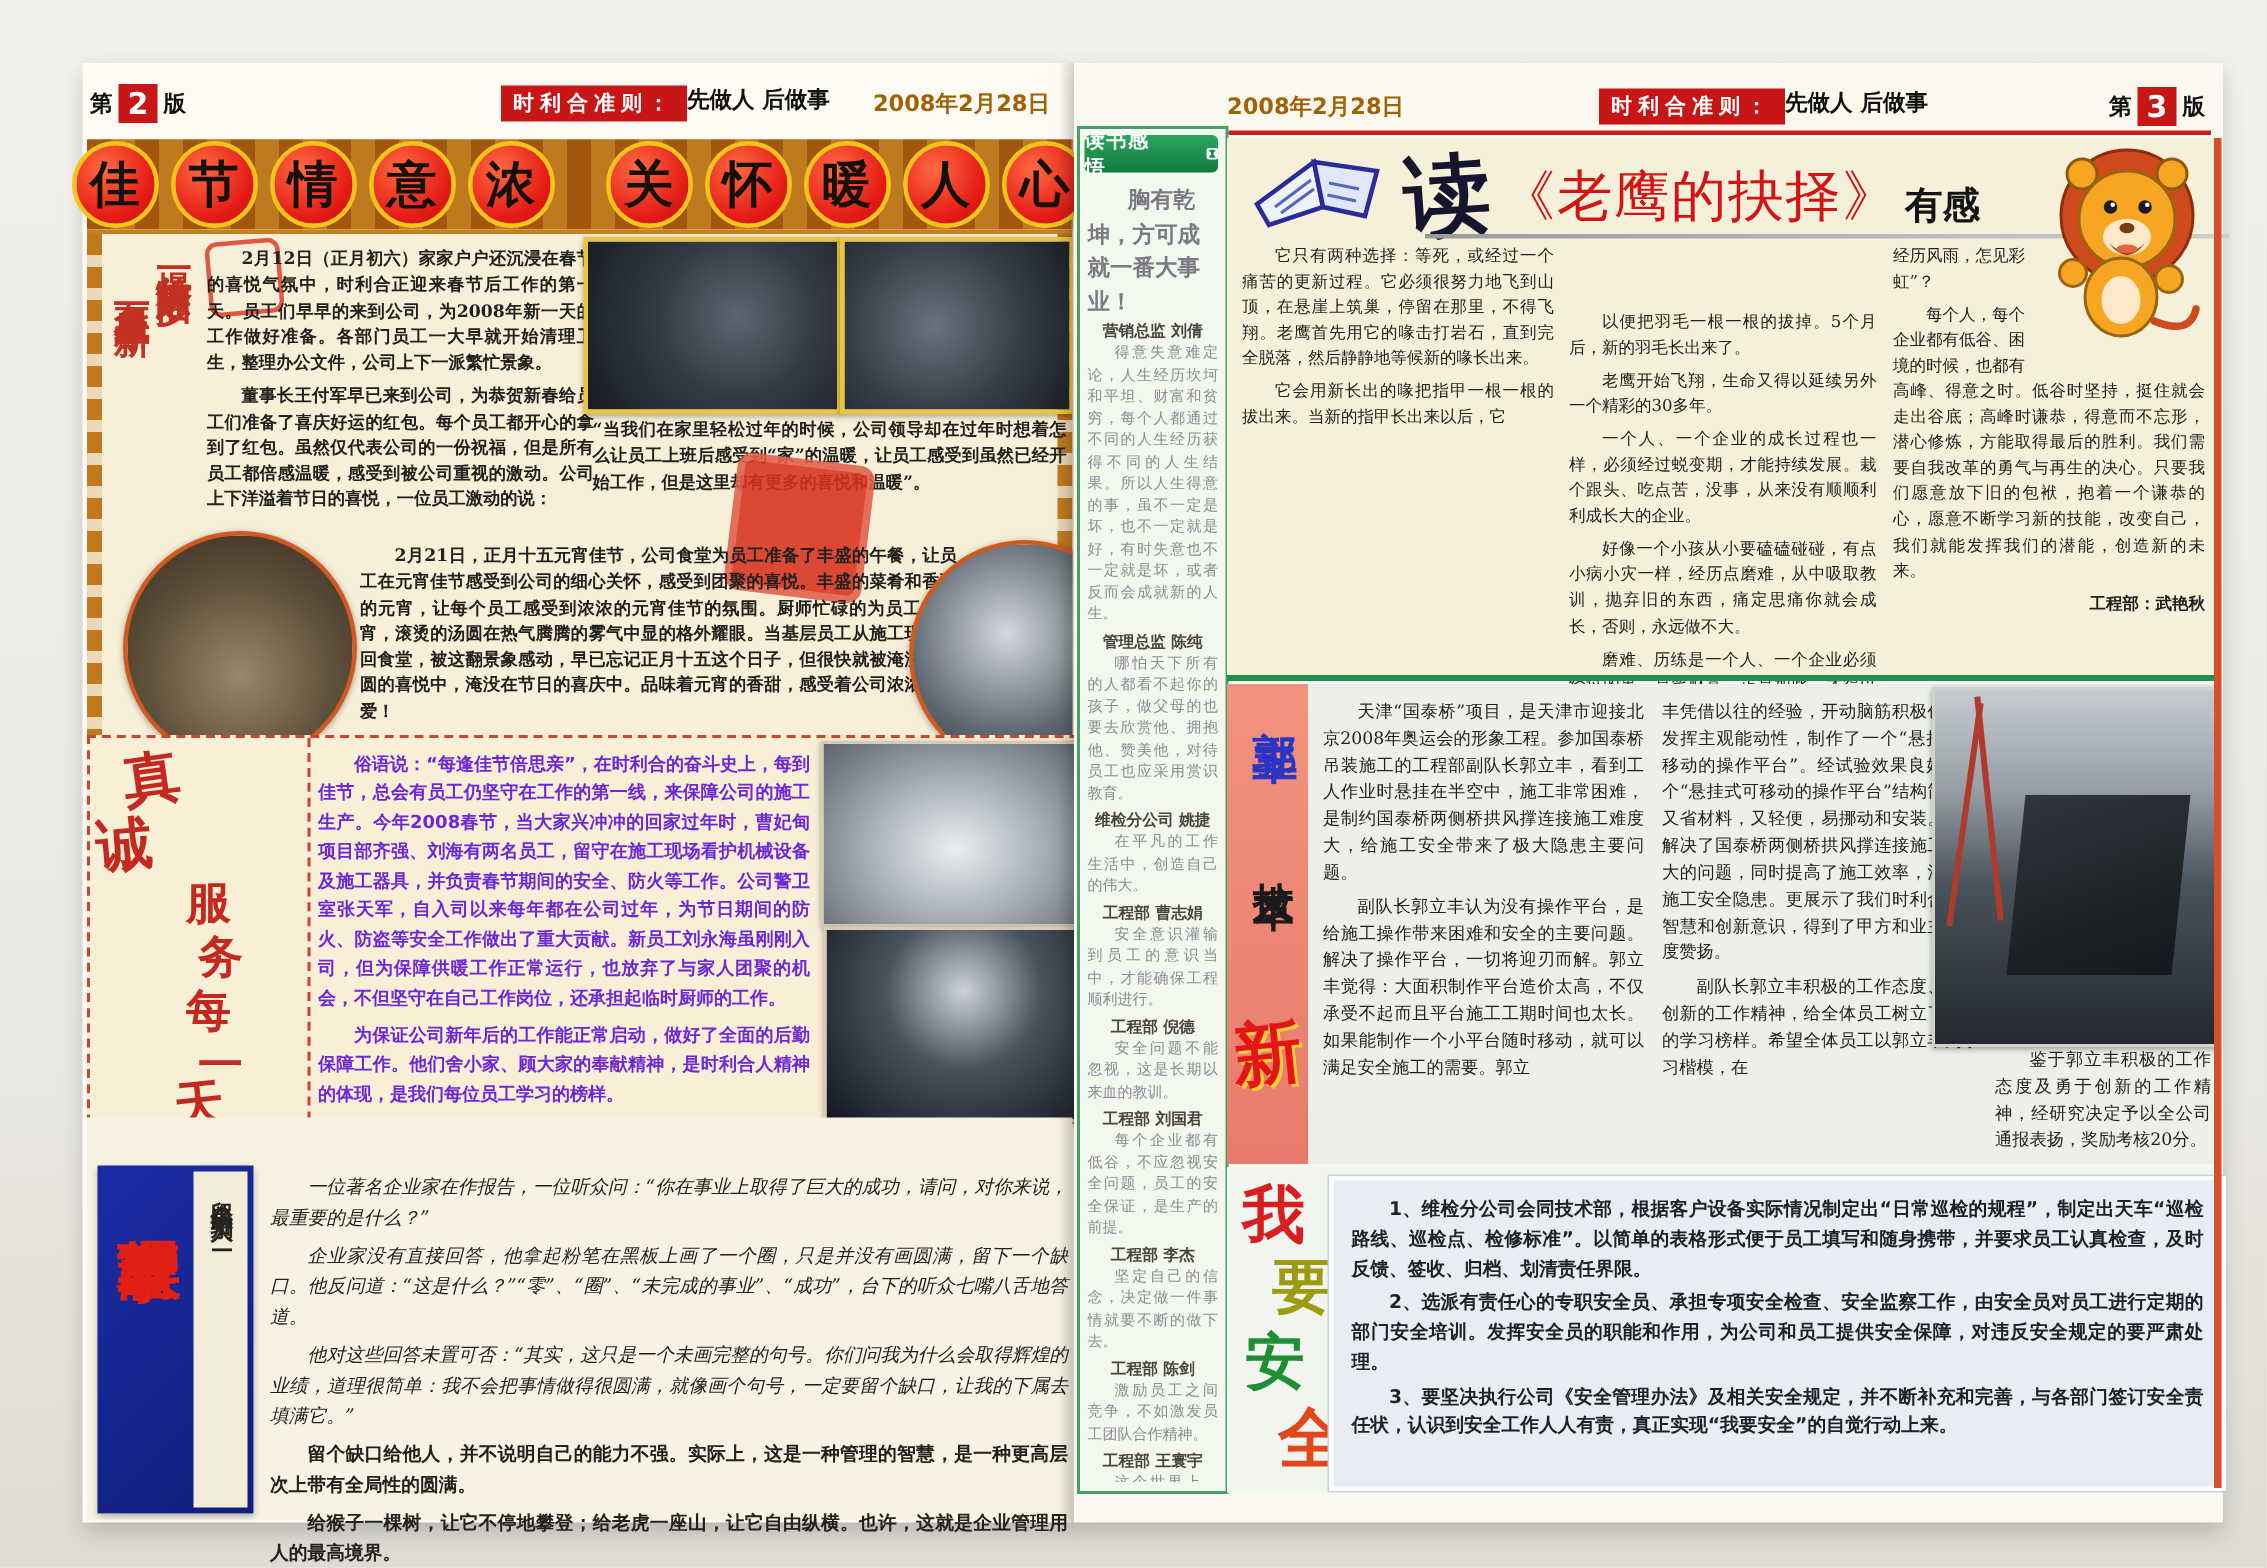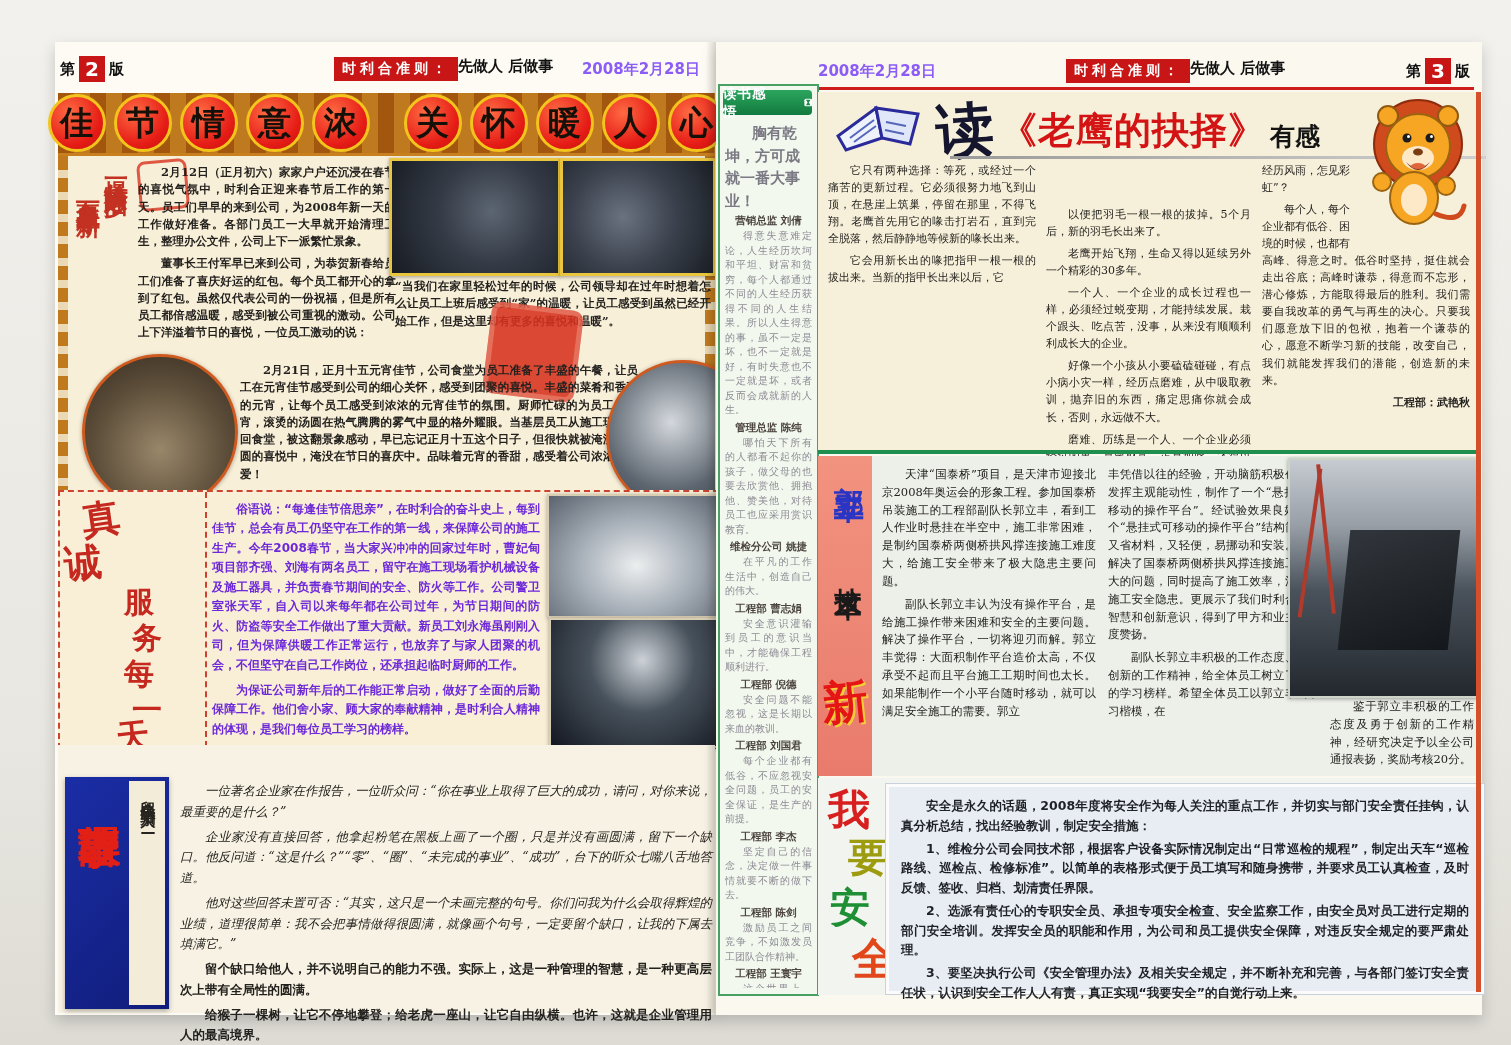--- a/index.html
+++ b/index.html
@@ -6,21 +6,21 @@
   body{width:1511px;height:1045px;background:#e7e5df;font-family:"DejaVu Sans","Liberation Sans",sans-serif;overflow:hidden;}
   .canvas{position:relative;width:1511px;height:1045px;background:linear-gradient(180deg,#f2f1ed 0%,#e9e7e1 70%,#dddbd4 100%);}
   .abs{position:absolute;}
   .page{position:absolute;background:#fdfbf4;box-shadow:0 6px 14px rgba(0,0,0,.18);}
   
   .strip{display:flex;align-items:center;font-size:15px;color:#111;font-weight:bold;}
   .pgnum{display:inline-flex;align-items:center;gap:4px;}
   .numbox{display:inline-block;width:26px;height:26px;background:#c81616;color:#fff;font-size:20px;line-height:26px;text-align:center;font-weight:bold;}
   .motto{display:inline-flex;}
   .mottobox{background:#c81616;color:#fff;padding:3px 8px;font-size:14px;letter-spacing:4px;font-weight:bold;}
-  .datetxt{font-size:15px;font-weight:bold;color:#8b5cf6;}
+  .datetxt{font-size:15px;font-weight:bold;color:#a16207;}
   
   .band{background:repeating-linear-gradient(90deg,#a3570e 0 16px,#bf7a1f 16px 32px),linear-gradient(#b96f1a,#b96f1a);display:flex;align-items:center;justify-content:center;gap:34px;}
   .cgroup{display:flex;gap:8px;}
   .ccirc{width:52px;height:52px;border-radius:50%;background:radial-gradient(circle at 35% 30%,#ff6a42 0%,#e51c16 65%,#c40f0f 100%);border:3px solid #f2c41c;display:flex;align-items:center;justify-content:center;font-size:33px;font-weight:bold;color:#151008;font-family:"DejaVu Serif","Liberation Serif",serif;}
   
   .frame{background:#f8efd8;border-top:3px solid #c8801e;border-bottom:3px solid #c8801e;overflow:hidden;}
   .sidepat{background:repeating-linear-gradient(180deg,#c07a1d 0 14px,#ead9b4 14px 22px);}
   .bodytxt{font-family:"DejaVu Serif","Liberation Serif",serif;color:#23211e;text-align:justify;}
   .bodytxt p{margin:0 0 5px 0;text-indent:2em;}
   .vtext{writing-mode:vertical-rl;text-orientation:upright;}
@@ -46,21 +46,21 @@
   .boldp{font-weight:bold;font-style:normal;}
   
   .readcol{background:#f2f8ee;border:2px solid #49a065;}
   .readhead{background:linear-gradient(#2ba65e,#127a3f);border-radius:4px;color:#fff;font-weight:bold;font-size:13.5px;display:flex;align-items:center;justify-content:center;gap:4px;letter-spacing:1px;}
   .r-entry{margin-bottom:3px;}
   .r-name{font-weight:bold;color:#4c4440;font-size:10.5px;text-align:center;margin:2px 0 1px 0;}
   .r-text{color:#8d8a94;font-size:10px;line-height:1.45;text-indent:1.8em;text-align:justify;font-family:Liberation Serif, serif;}
   .r-intro{color:#7b7a84;font-size:15px;line-height:1.5;text-indent:1.8em;font-weight:bold;}
   
   .eagle{background:#f6f0da;}
-  .etitle-red{font-family:"DejaVu Serif","Liberation Serif",serif;font-weight:bold;color:#d41414;font-size:37px;letter-spacing:1px;}
+  .etitle-red{font-family:"DejaVu Serif","Liberation Serif",serif;font-weight:normal;color:#d41414;font-size:37px;letter-spacing:1px;}
   .etitle-tail{font-weight:bold;color:#141414;font-size:25px;}
   .du{font-family:"DejaVu Serif","Liberation Serif",serif;font-weight:bold;color:#15152e;font-size:58px;transform:rotate(-4deg);}
   .ecol{font-size:11px;line-height:1.55;}
   .greenrule{background:#1f8f4f;}
   .esig{font-weight:bold;text-align:right;margin-top:6px;text-indent:0;}
   
   .guo{background:#edf0e9;}
   .pinkbar{background:linear-gradient(180deg,#f2937f,#e97b6c);}
   .guoname{color:#2a35c4;font-size:30px;font-weight:bold;font-family:"DejaVu Serif","Liberation Serif",serif;letter-spacing:3px;}
   .guotech{color:#1a1a1a;font-size:27px;font-weight:bold;font-family:"DejaVu Serif","Liberation Serif",serif;letter-spacing:3px;}
@@ -326,21 +326,20 @@
     </div>
 
     <div class="abs safety" style="left:102px;top:736px;width:662px;height:217px;">
       <div class="abs" style="left:0;top:0;width:66px;height:217px;">
         <span class="safchar" style="left:10px;top:4px;font-size:42px;color:#d81f1f;">我</span>
         <span class="safchar" style="left:30px;top:52px;font-size:40px;color:#9d9b10;">要</span>
         <span class="safchar" style="left:12px;top:102px;font-size:40px;color:#1e8f35;">安</span>
         <span class="safchar" style="left:34px;top:152px;font-size:44px;color:#e2471c;">全</span>
       </div>
       <div class="abs safpanel saftxt" style="left:68px;top:6px;width:568px;height:186px;padding:9px 12px;">
-        <p>安全是永久的话题，2008年度将安全作为每人关注的重点工作，并切实与部门安全责任挂钩，认真分析总结，找出经验教训，制定安全措施：</p>
         <p>1、维检分公司会同技术部，根据客户设备实际情况制定出“日常巡检的规程”，制定出天车“巡检路线、巡检点、检修标准”。以简单的表格形式便于员工填写和随身携带，并要求员工认真检查，及时反馈、签收、归档、划清责任界限。</p>
         <p>2、选派有责任心的专职安全员、承担专项安全检查、安全监察工作，由安全员对员工进行定期的部门安全培训。发挥安全员的职能和作用，为公司和员工提供安全保障，对违反安全规定的要严肃处理。</p>
         <p>3、要坚决执行公司《安全管理办法》及相关安全规定，并不断补充和完善，与各部门签订安全责任状，认识到安全工作人人有责，真正实现“我要安全”的自觉行动上来。</p>
       </div>
     </div>
 
     <div class="abs" style="left:760px;top:50px;width:5px;height:900px;background:#d4502a;"></div>
   </div>
 
 </div>

